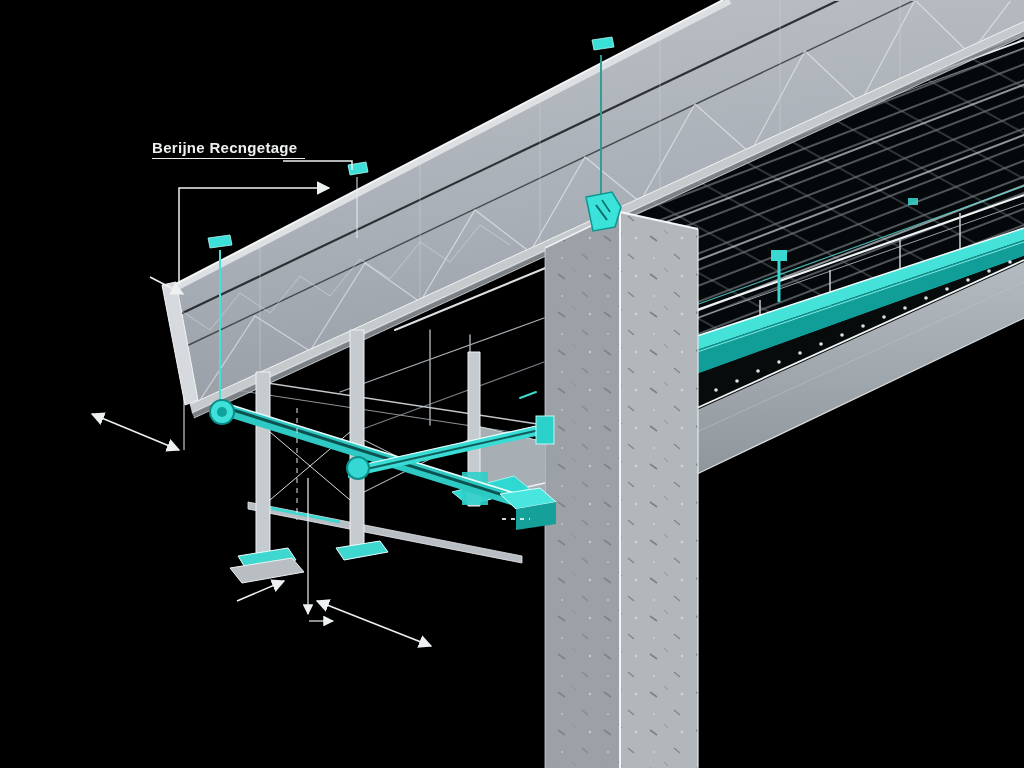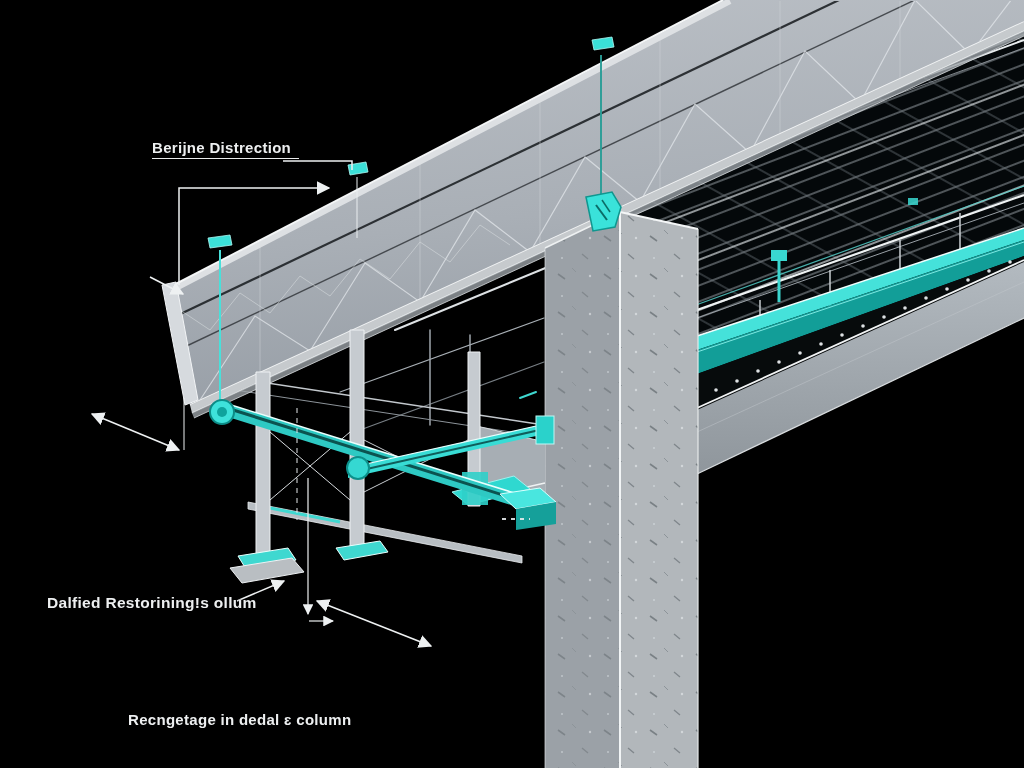--- a/index.html
+++ b/index.html
@@ -219,16 +219,14 @@
     <line x1="150" y1="277" x2="183" y2="294" marker-end="url(#arw)"></line>
     <line x1="237" y1="601" x2="284" y2="581" marker-end="url(#arw)"></line>
     <line x1="92" y1="414" x2="179" y2="450" marker-start="url(#arw)" marker-end="url(#arw)"></line>
     <line x1="184" y1="398" x2="184" y2="450" stroke-width="1"></line>
     <line x1="308" y1="478" x2="308" y2="614" stroke-width="1.2" marker-end="url(#arw)"></line>
     <line x1="309" y1="621" x2="333" y2="621" stroke-width="1.2" marker-end="url(#arw)"></line>
     <line x1="317" y1="601" x2="431" y2="646" marker-start="url(#arw)" marker-end="url(#arw)"></line>
   </g>
 </svg>
 
-<div class="lbl" id="lblBeam">Berijne Distrection</div>
-<div class="lbl" id="lblBase">Dalfied Restorining!s ollum</div>
-<div class="lbl" id="lblBottom">Recngetage in dedal ɛ column</div>
+<div class="lbl" id="lblBeam">Berijne Recngetage</div>
 </div>
 
 </body></html>

